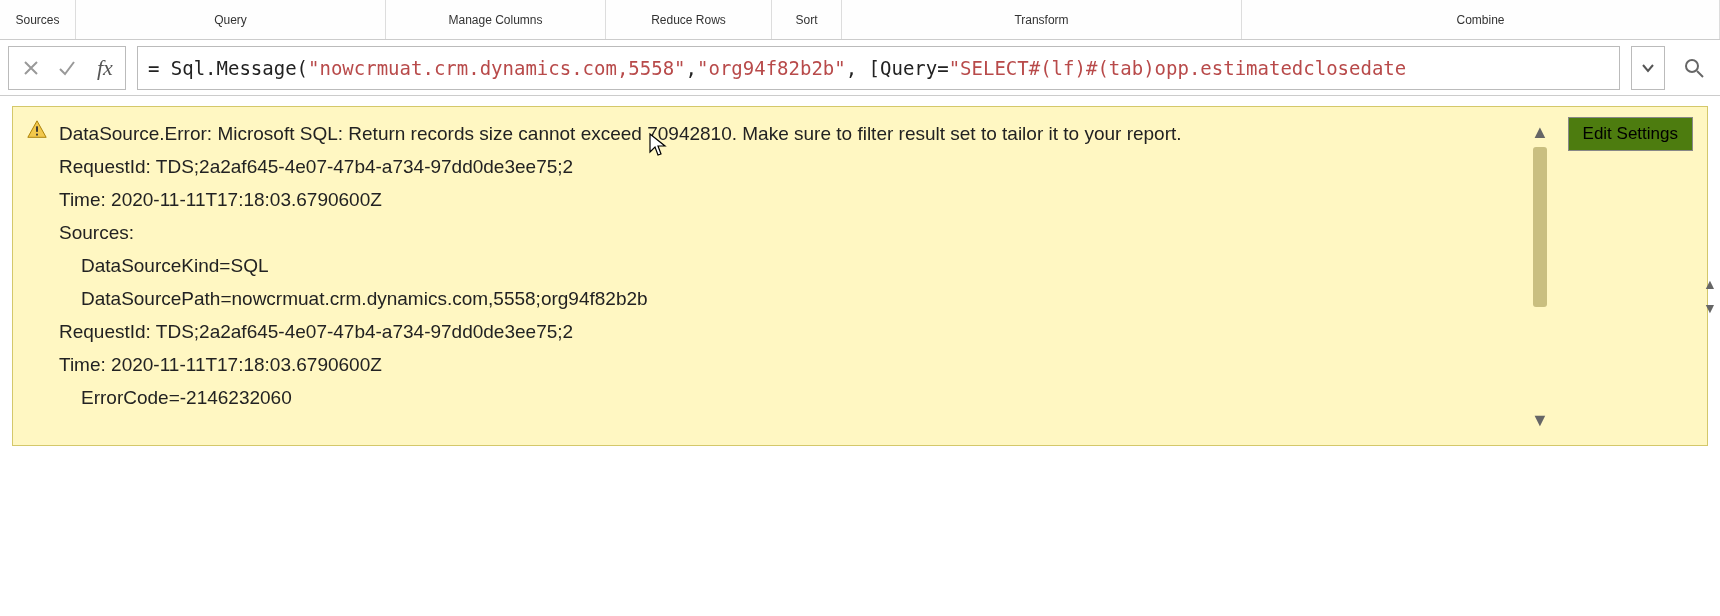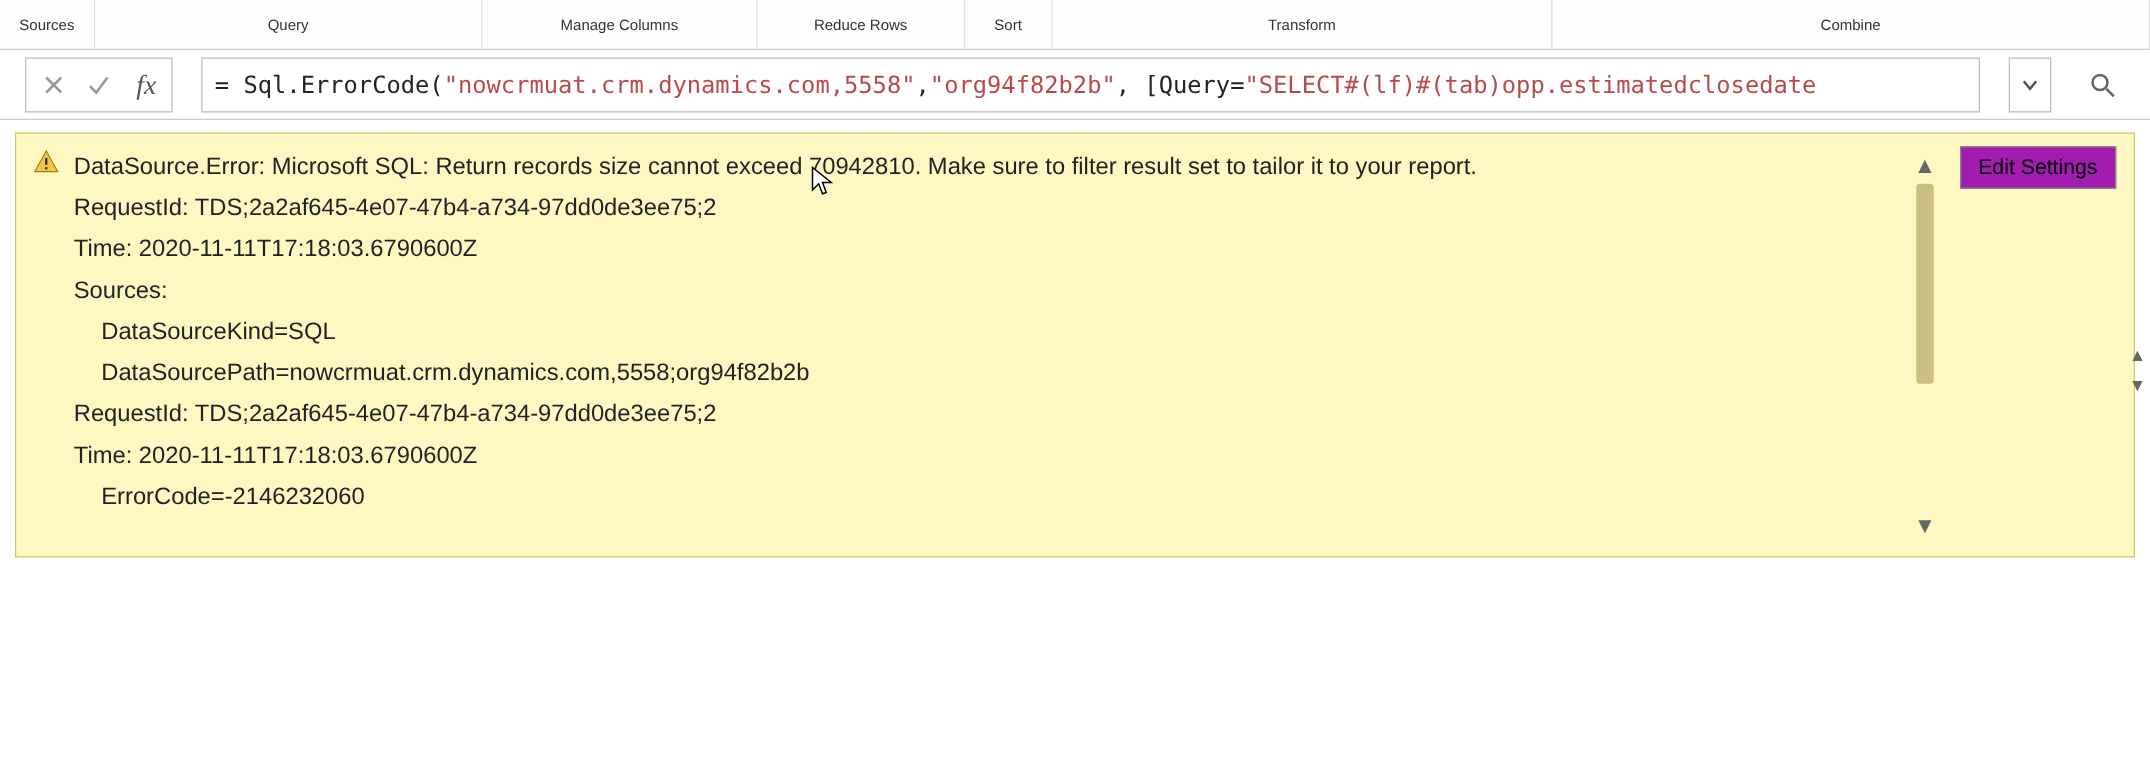--- a/index.html
+++ b/index.html
@@ -41,22 +41,22 @@
   .ribbon-tab.w-sort    { width: 70px; }
   .ribbon-tab.w-trans   { width: 400px; }
   .ribbon-tab.w-combine { flex: 1; }
 
   
   .formula-bar {
     display: flex;
     align-items: center;
     height: 56px;
     border-bottom: 1px solid #ccc;
-    padding: 6px 20px;
-    gap: 23px;
+    padding: 6px 8px;
+    gap: 11px;
     background: #fff;
   }
   .fx-buttons {
     display: flex;
     align-items: center;
     gap: 4px;
     height: 44px;
     border: 1px solid #bbb;
     padding: 0 6px;
     background: #fff;
@@ -148,21 +148,21 @@
   .indent1 { padding-left: 22px; }
 
   .edit-settings-wrap {
     width: 140px;
     display: flex;
     align-items: flex-start;
     justify-content: flex-end;
     padding-left: 8px;
   }
   .edit-settings-btn {
-    background: #a21caf;
+    background: #4d7c0f;
     border: 1px solid #888;
     padding: 6px 14px;
     font-size: 17px;
     cursor: pointer;
     white-space: nowrap;
   }
 
   
   .scroll-col {
     width: 26px;
@@ -244,21 +244,21 @@
         </svg>
     </div>
     <div class="fx-btn">
       <svg width="20" height="20" viewBox="0 0 20 20">
           <path d="M3 11 L8 16 L17 4" stroke="#999" stroke-width="2" fill="none"></path>
         </svg>
     </div>
     <div class="fx-label">fx</div>
   </div>
   <div class="formula-input">
-    <span>= Sql.ErrorCode(</span>
+    <span>= Sql.Message(</span>
       <span class="str">"nowcrmuat.crm.dynamics.com,5558"</span>
       <span>, </span>
       <span class="str">"org94f82b2b"</span>
       <span>, [Query=</span>
       <span class="str">"SELECT#(lf)#(tab)opp.estimatedclosedate</span>
   </div>
   <div class="formula-dd">
     <svg width="16" height="16" viewBox="0 0 16 16">
         <path d="M3 5 L8 11 L13 5" stroke="#555" stroke-width="2" fill="none"></path>
       </svg>

